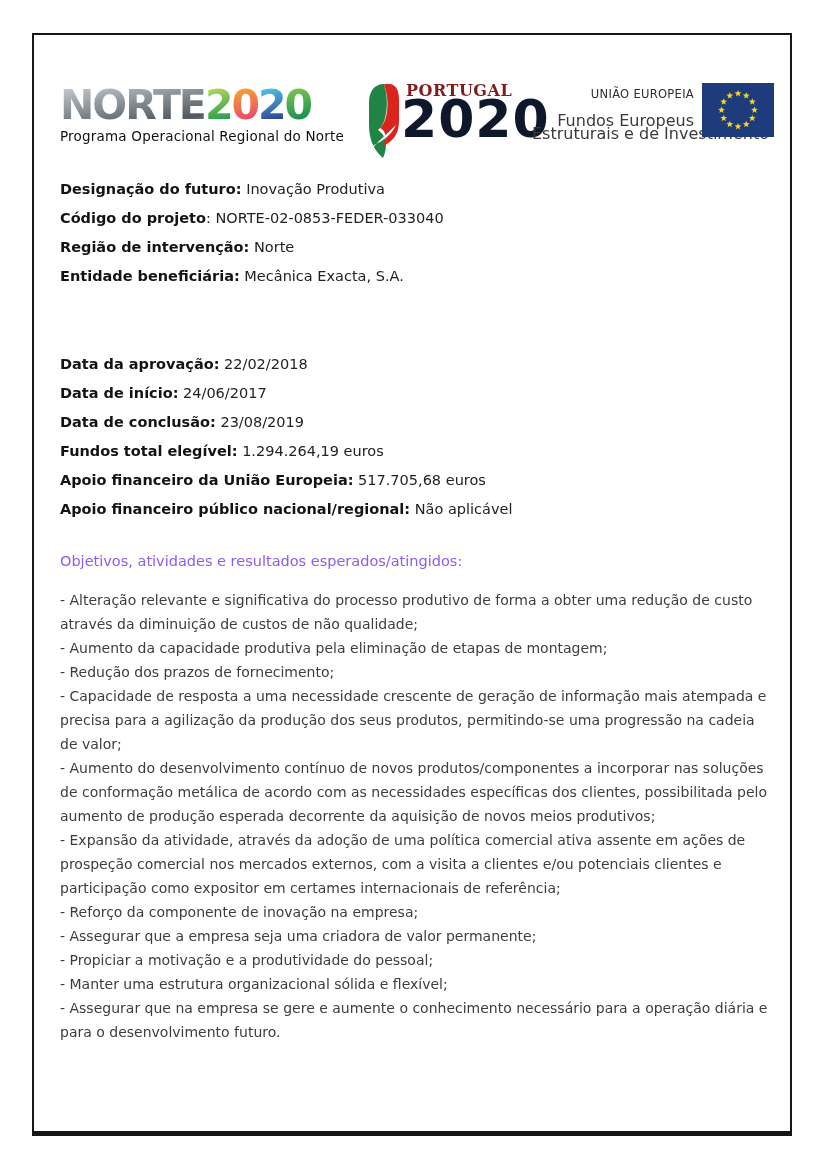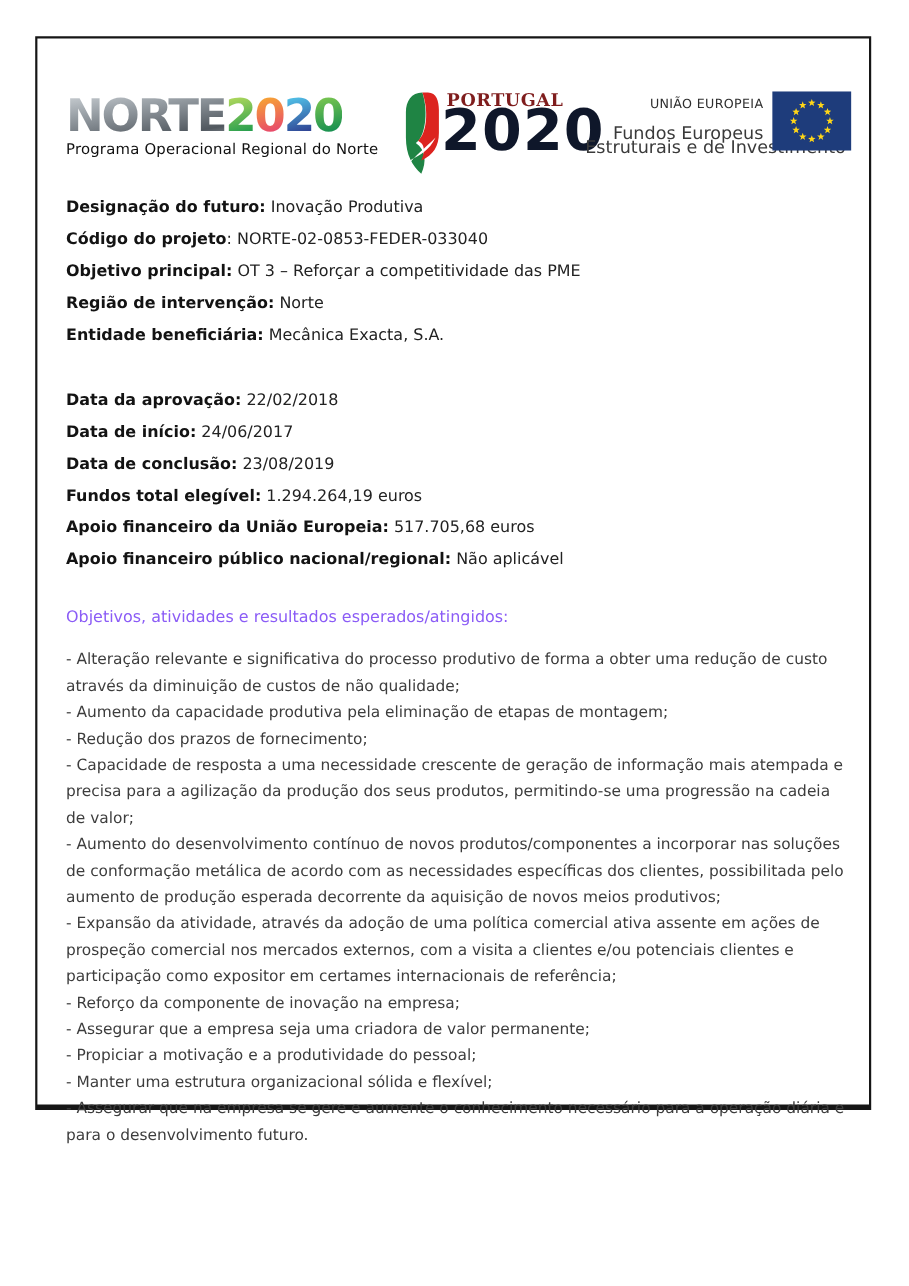--- a/index.html
+++ b/index.html
@@ -1,18 +1,18 @@
 <!DOCTYPE html>
 <html><head>
 <meta charset="utf-8">
 <style>
   html,body{margin:0;padding:0;background:#ffffff;}
   .page{position:relative;width:826px;height:1169px;background:#ffffff;
         font-family:"DejaVu Sans",sans-serif;overflow:hidden;}
-  .frame{position:absolute;left:32px;top:33px;width:760px;height:976px;
+  .frame{position:absolute;left:32px;top:33px;width:760px;height:1103px;
          border:2px solid #161616;border-bottom-width:5px;box-sizing:border-box;background:#fff;}
 
   
   .logo-norte{position:absolute;left:26px;top:50px;}
   .norte-line{font-weight:bold;font-size:41px;line-height:40px;letter-spacing:-2px;white-space:nowrap;}
   .norte-text{-webkit-background-clip:text;background-clip:text;color:transparent;}
   .nd{-webkit-background-clip:text;background-clip:text;color:transparent;}
   .norte-subtitle{font-size:13.5px;color:#111;margin-top:3px;letter-spacing:0.2px;white-space:nowrap;}
 
   
@@ -82,21 +82,20 @@
         <polygon points="27.75,37.69 28.63,40.08 31.17,40.18 29.18,41.75 29.87,44.20 27.75,42.79 25.63,44.20 26.32,41.75 24.33,40.18 26.87,40.08" fill="#ffd617"></polygon>
         <polygon points="21.71,31.65 22.59,34.04 25.13,34.14 23.14,35.71 23.83,38.16 21.71,36.75 19.59,38.16 20.28,35.71 18.29,34.14 20.83,34.04" fill="#ffd617"></polygon>
         <polygon points="19.50,23.40 20.38,25.79 22.92,25.89 20.93,27.46 21.62,29.91 19.50,28.50 17.38,29.91 18.07,27.46 16.08,25.89 18.62,25.79" fill="#ffd617"></polygon>
         <polygon points="21.71,15.15 22.59,17.54 25.13,17.64 23.14,19.21 23.83,21.66 21.71,20.25 19.59,21.66 20.28,19.21 18.29,17.64 20.83,17.54" fill="#ffd617"></polygon>
         <polygon points="27.75,9.11 28.63,11.50 31.17,11.60 29.18,13.17 29.87,15.62 27.75,14.21 25.63,15.62 26.32,13.17 24.33,11.60 26.87,11.50" fill="#ffd617"></polygon>
       </svg>
 
     <section class="info-block" id="project-info">
         <p class="row"><b>Designação do futuro:</b><span> Inovação Produtiva</span></p>
         <p class="row"><b>Código do projeto</b><span>: NORTE-02-0853-FEDER-033040</span></p>
-        <p class="row"><b>Objetivo principal:</b><span> OT 3 – Reforçar a competitividade das PME</span></p>
         <p class="row"><b>Região de intervenção:</b><span> Norte</span></p>
         <p class="row"><b>Entidade beneficiária:</b><span> Mecânica Exacta, S.A.</span></p>
       </section>
 
     <section class="info-block" id="financial-info">
         <p class="row"><b>Data da aprovação:</b><span> 22/02/2018</span></p>
         <p class="row"><b>Data de início:</b><span> 24/06/2017</span></p>
         <p class="row"><b>Data de conclusão:</b><span> 23/08/2019</span></p>
         <p class="row"><b>Fundos total elegível:</b><span> 1.294.264,19 euros</span></p>
         <p class="row"><b>Apoio financeiro da União Europeia:</b><span> 517.705,68 euros</span></p>

